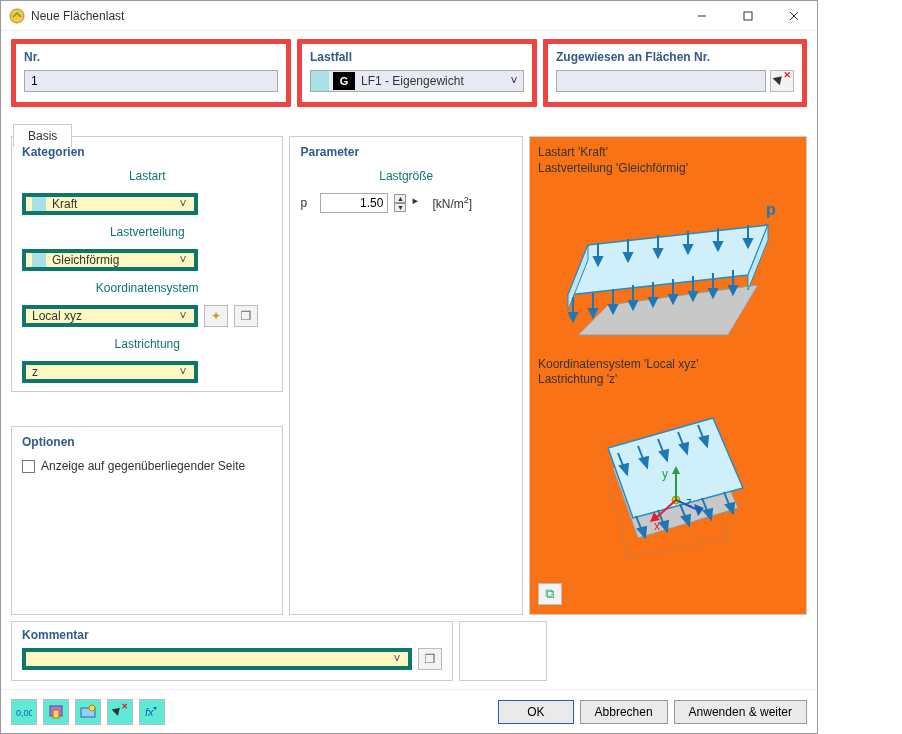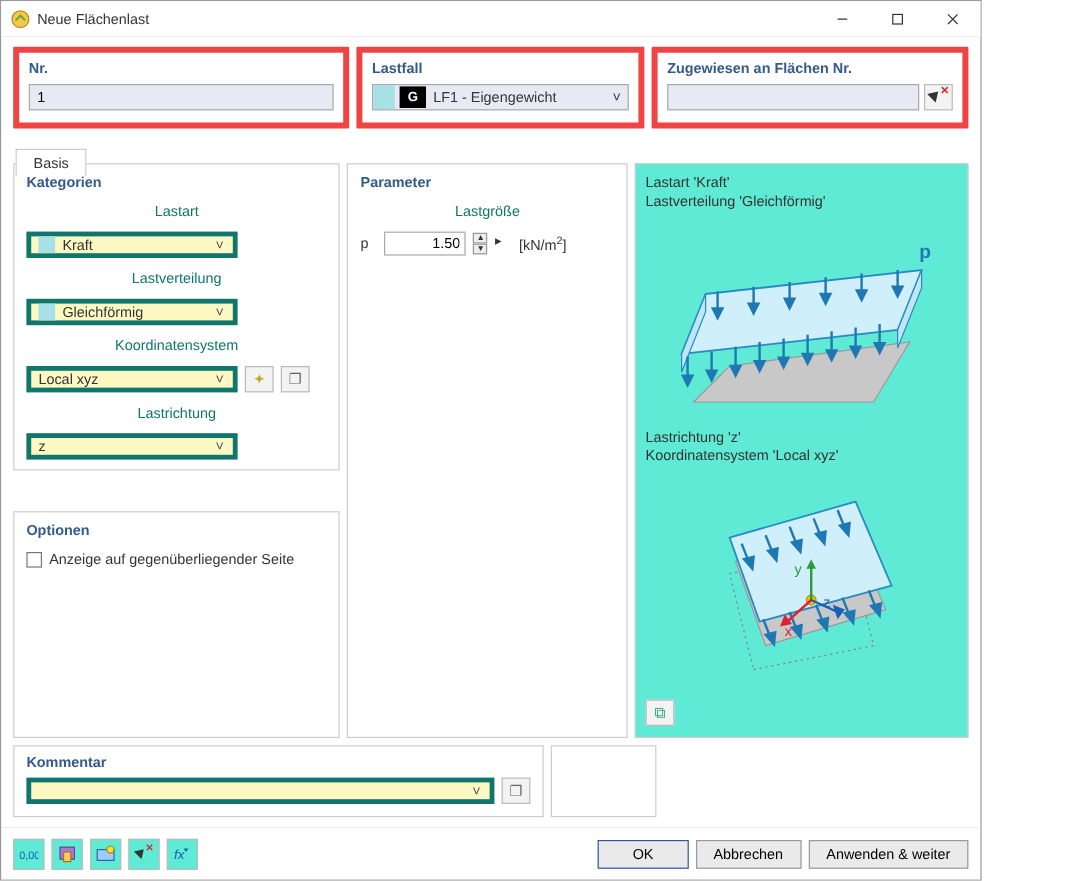--- a/index.html
+++ b/index.html
@@ -55,21 +55,21 @@
   
   .pval { display:flex; align-items:center; gap:6px; }
   .pval .num { width:68px; height:20px; border:1px solid #a9a9a9; background:#fff; text-align:right; padding:0 4px; font-size:12px;}
   .spin { display:flex; flex-direction:column; }
   .spinbtn { width:12px; height:9px; border:1px solid #999; background:#eee; font-size:7px; line-height:7px; text-align:center;}
   .arrowbtn { width:14px; height:18px; border:0; background:transparent; font-size:11px;}
   .unit { font-size:12px; }
   .unit sup { font-size:9px; }
 
   
-  .gfx-panel { border:1px solid #ccc; background:#5eead4; flex:1; padding:8px; display:flex; flex-direction:column; }
+  .gfx-panel { border:1px solid #ccc; background:#f97316; flex:1; padding:8px; display:flex; flex-direction:column; }
   .gfx-caption { font-size:12px; line-height:1.3; }
   .gfx-body { flex:1; display:flex; align-items:center; justify-content:center; }
   .gfx-toolbar { height:28px; display:flex; align-items:center; padding-top:4px; }
 
   
   .commentbar { display:flex; gap:6px; padding: 0 10px 8px 10px; }
   .commentbox { border:1px solid #ccc; padding:6px 10px 10px 10px; flex:1; }
   .commentbox .select { width: 390px; }
   .commentside { width: 110px; border:1px solid #ccc; }
   .rightpad { width: 320px; } 
@@ -298,22 +298,22 @@
               <g>
                   <line x1="210" y1="40" x2="210" y2="56"></line>
                   <polygon points="206,54 214,54 210,62"></polygon>
                 </g>
             </g>
             <text x="228" y="30" fill="#1e78b4" font-size="16" font-weight="bold">p</text>
           </svg>
         </div>
 
         <div class="gfx-caption" style="margin-top:4px">
+          <div>Koordinatensystem 'Local xyz'</div>
           <div>Lastrichtung 'z'</div>
-          <div>Koordinatensystem 'Local xyz'</div>
         </div>
         <div class="gfx-body">
           <svg width="220" height="190" viewBox="0 0 220 190">
 
             <polygon points="70,170 170,150 150,70 50,90" fill="none" stroke="#888" stroke-dasharray="2,3"></polygon>
 
             <polygon points="80,150 180,120 150,50 55,80" fill="#c8c8c8" stroke="#999"></polygon>
 
             <polygon points="75,130 185,100 155,30 50,60" fill="#cfeffa" stroke="#2a8ac4" stroke-width="1.5"></polygon>
 

